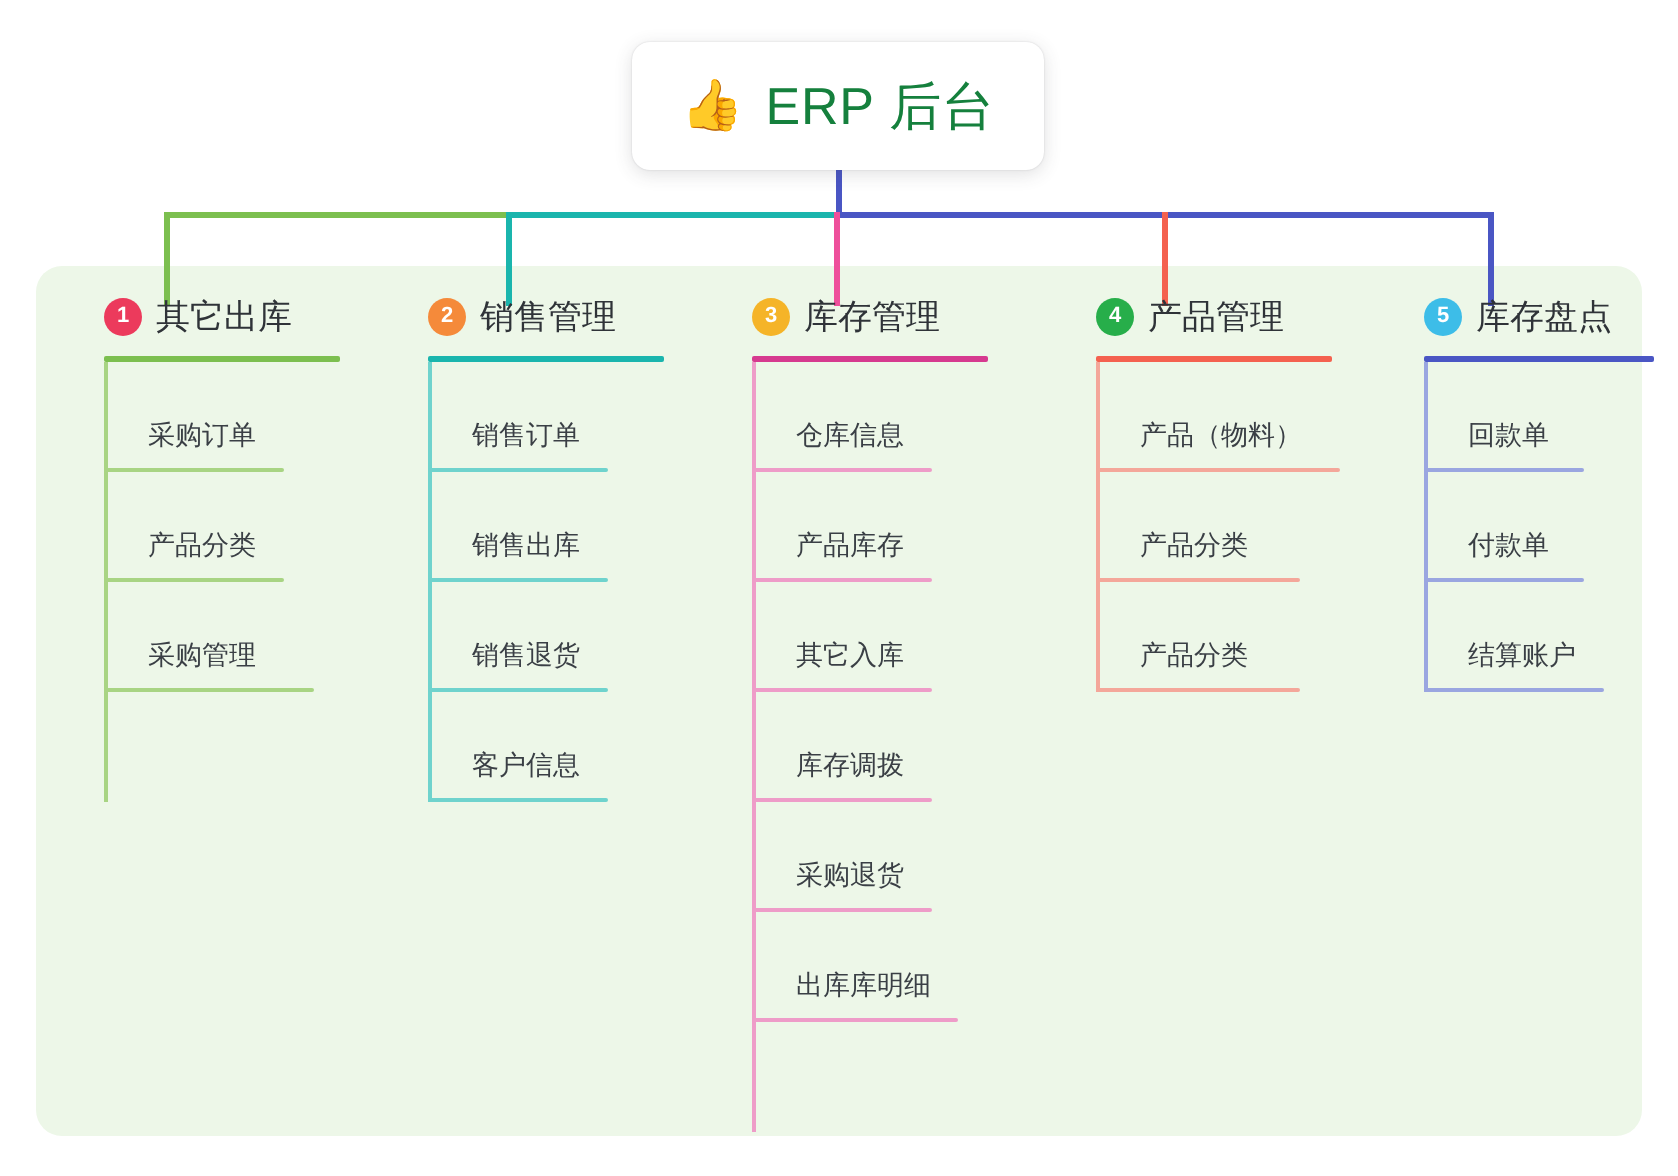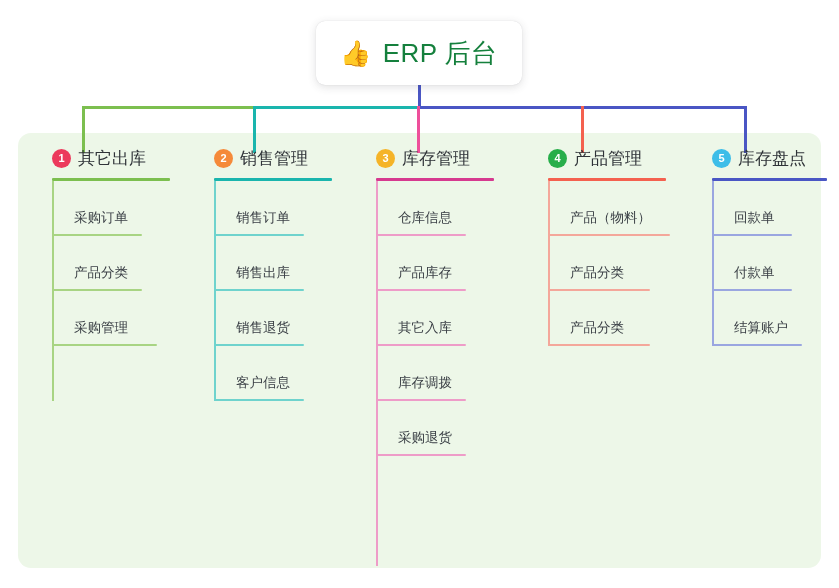--- a/index.html
+++ b/index.html
@@ -240,20 +240,24 @@
           <div class="leaf-rule" style="width: 90px; background: rgb(238, 156, 200);"></div>
         </div>
         <div class="leaf">
           <span class="leaf-label">库存调拨</span>
           <div class="leaf-rule" style="width: 90px; background: rgb(238, 156, 200);"></div>
         </div>
         <div class="leaf">
           <span class="leaf-label">采购退货</span>
           <div class="leaf-rule" style="width: 90px; background: rgb(238, 156, 200);"></div>
         </div>
+        <div class="leaf">
+          <span class="leaf-label">出库库明细</span>
+          <div class="leaf-rule" style="width: 103px; background: rgb(238, 156, 200);"></div>
+        </div>
       </div>
     </div>
     <div class="column" style="left: 528px; top: 145px; width: 170px;">
       <div class="col-head">
         <span class="badge" style="background: rgb(39, 174, 74);">4</span>
         <span class="col-title">产品管理</span>
       </div>
       <div class="head-rule" style="width: 118px; margin-left: 20px; background: rgb(244, 97, 79);"></div>
       <div class="branch" style="height: 165px;">
         <div class="spine" style="height: 165px; background: rgb(244, 167, 154);"></div>

